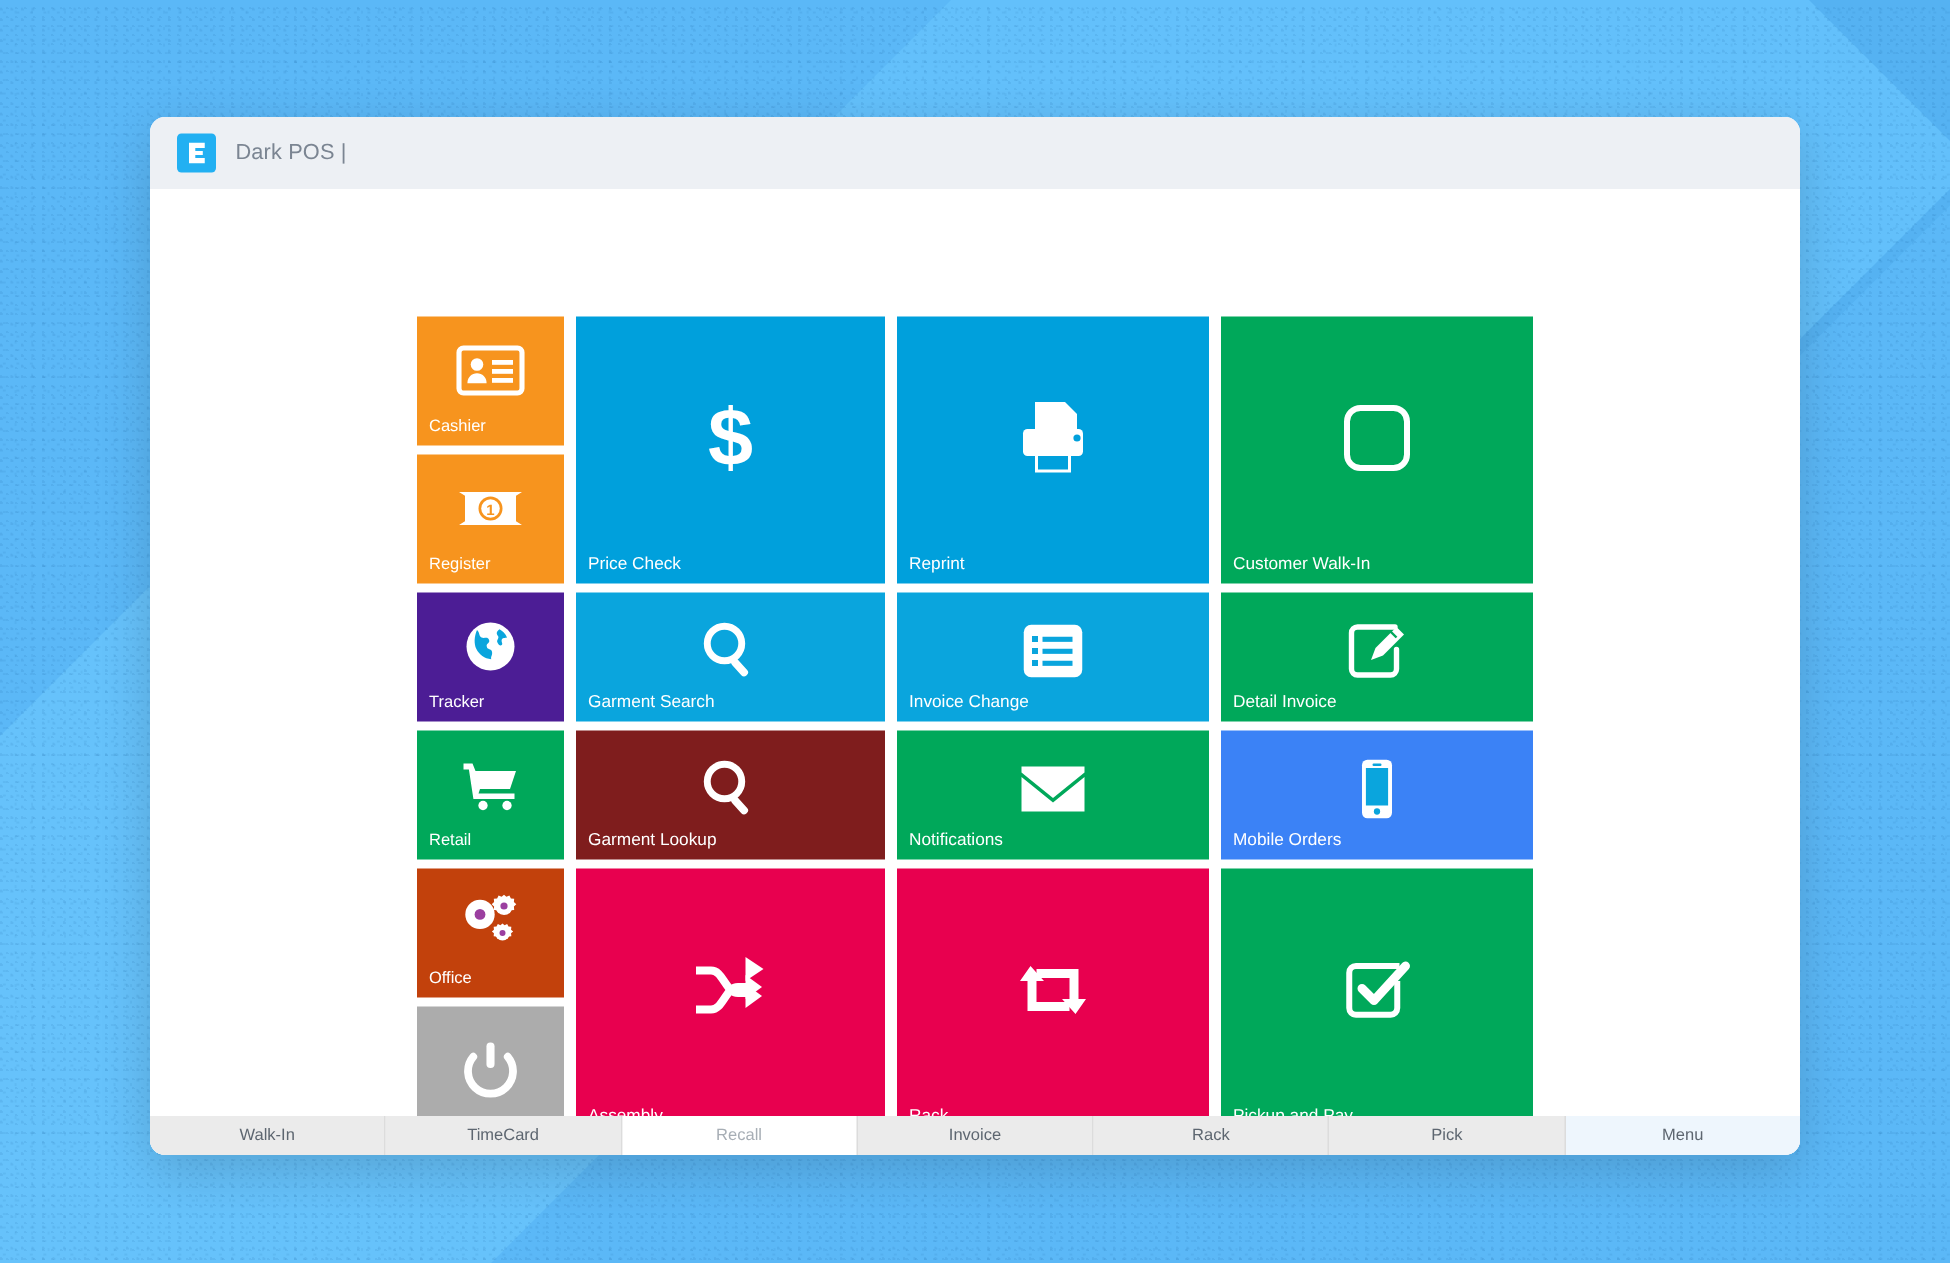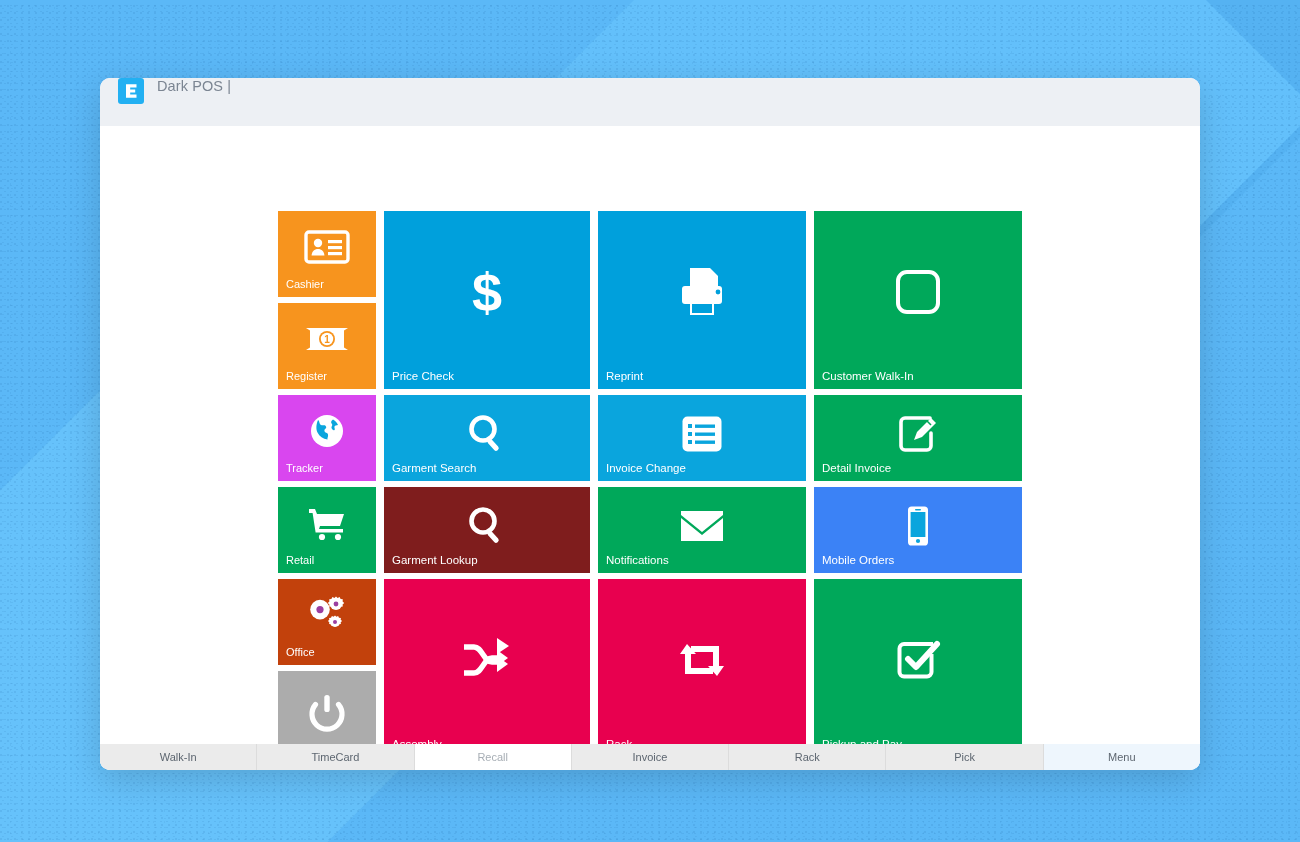--- a/index.html
+++ b/index.html
@@ -52,20 +52,21 @@
     border-radius: 10px 10px 10px 10px;
     box-shadow: 0 10px 34px rgba(0,0,0,.16);
     overflow: hidden;
     display: flex;
     flex-direction: column;
   }
   .titlebar {
     height: 48px;
     background: #edf0f4;
     display: flex;
+    align-items: center;
     padding-left: 18px;
     flex: 0 0 auto;
   }
   .logo-tile {
     width: 26px; height: 26px;
     background: #22b0f2;
     border-radius: 3px;
     display: flex; align-items: center; justify-content: center;
     flex: 0 0 auto;
   }
@@ -233,21 +234,21 @@
           <svg width="44" height="30" viewBox="0 0 44 30">
             <path d="M1 4 l4 2.5 V23.5 L1 26 h42 l-4-2.5 V6.5 L43 4 Z" fill="#fff"></path>
             <circle cx="22" cy="15" r="8" fill="#f7941e"></circle>
             <circle cx="22" cy="15" r="6.2" fill="#fff"></circle>
             <text x="22" y="19.4" font-family="Liberation Sans, sans-serif" font-size="10" font-weight="bold" fill="#f7941e" text-anchor="middle">1</text>
           </svg>
         </div>
         <div class="label">Register</div>
       </div>
 
-      <div class="tile small" style="background:#d946ef">
+      <div class="tile small" style="background:#4c1d95">
         <div class="glyph">
           <svg width="36" height="36" viewBox="0 0 36 36">
             <circle cx="18" cy="18" r="16" fill="#fff"></circle>
             <path d="M9 7c2 1.5 1 4 3 5s4-1 5 1.5-2 2-1.5 4.5 3 1 3.5 3.5-1 3-0.5 5c-4.5-0.5-8-3-10-7-1.5-3-1.5-8 0.5-12.5z" fill="#0aa5dd"></path>
             <path d="M24 6.5c2 1 4 3 5 5.5-1.5 0.5-3 0-3.5 1.5s1 2.5 0 3.5-2.5-0.5-3-2 1.5-2.5 0.5-4-1.5-2.5 1-4.5z" fill="#0aa5dd"></path>
           </svg>
         </div>
         <div class="label">Tracker</div>
       </div>
 

